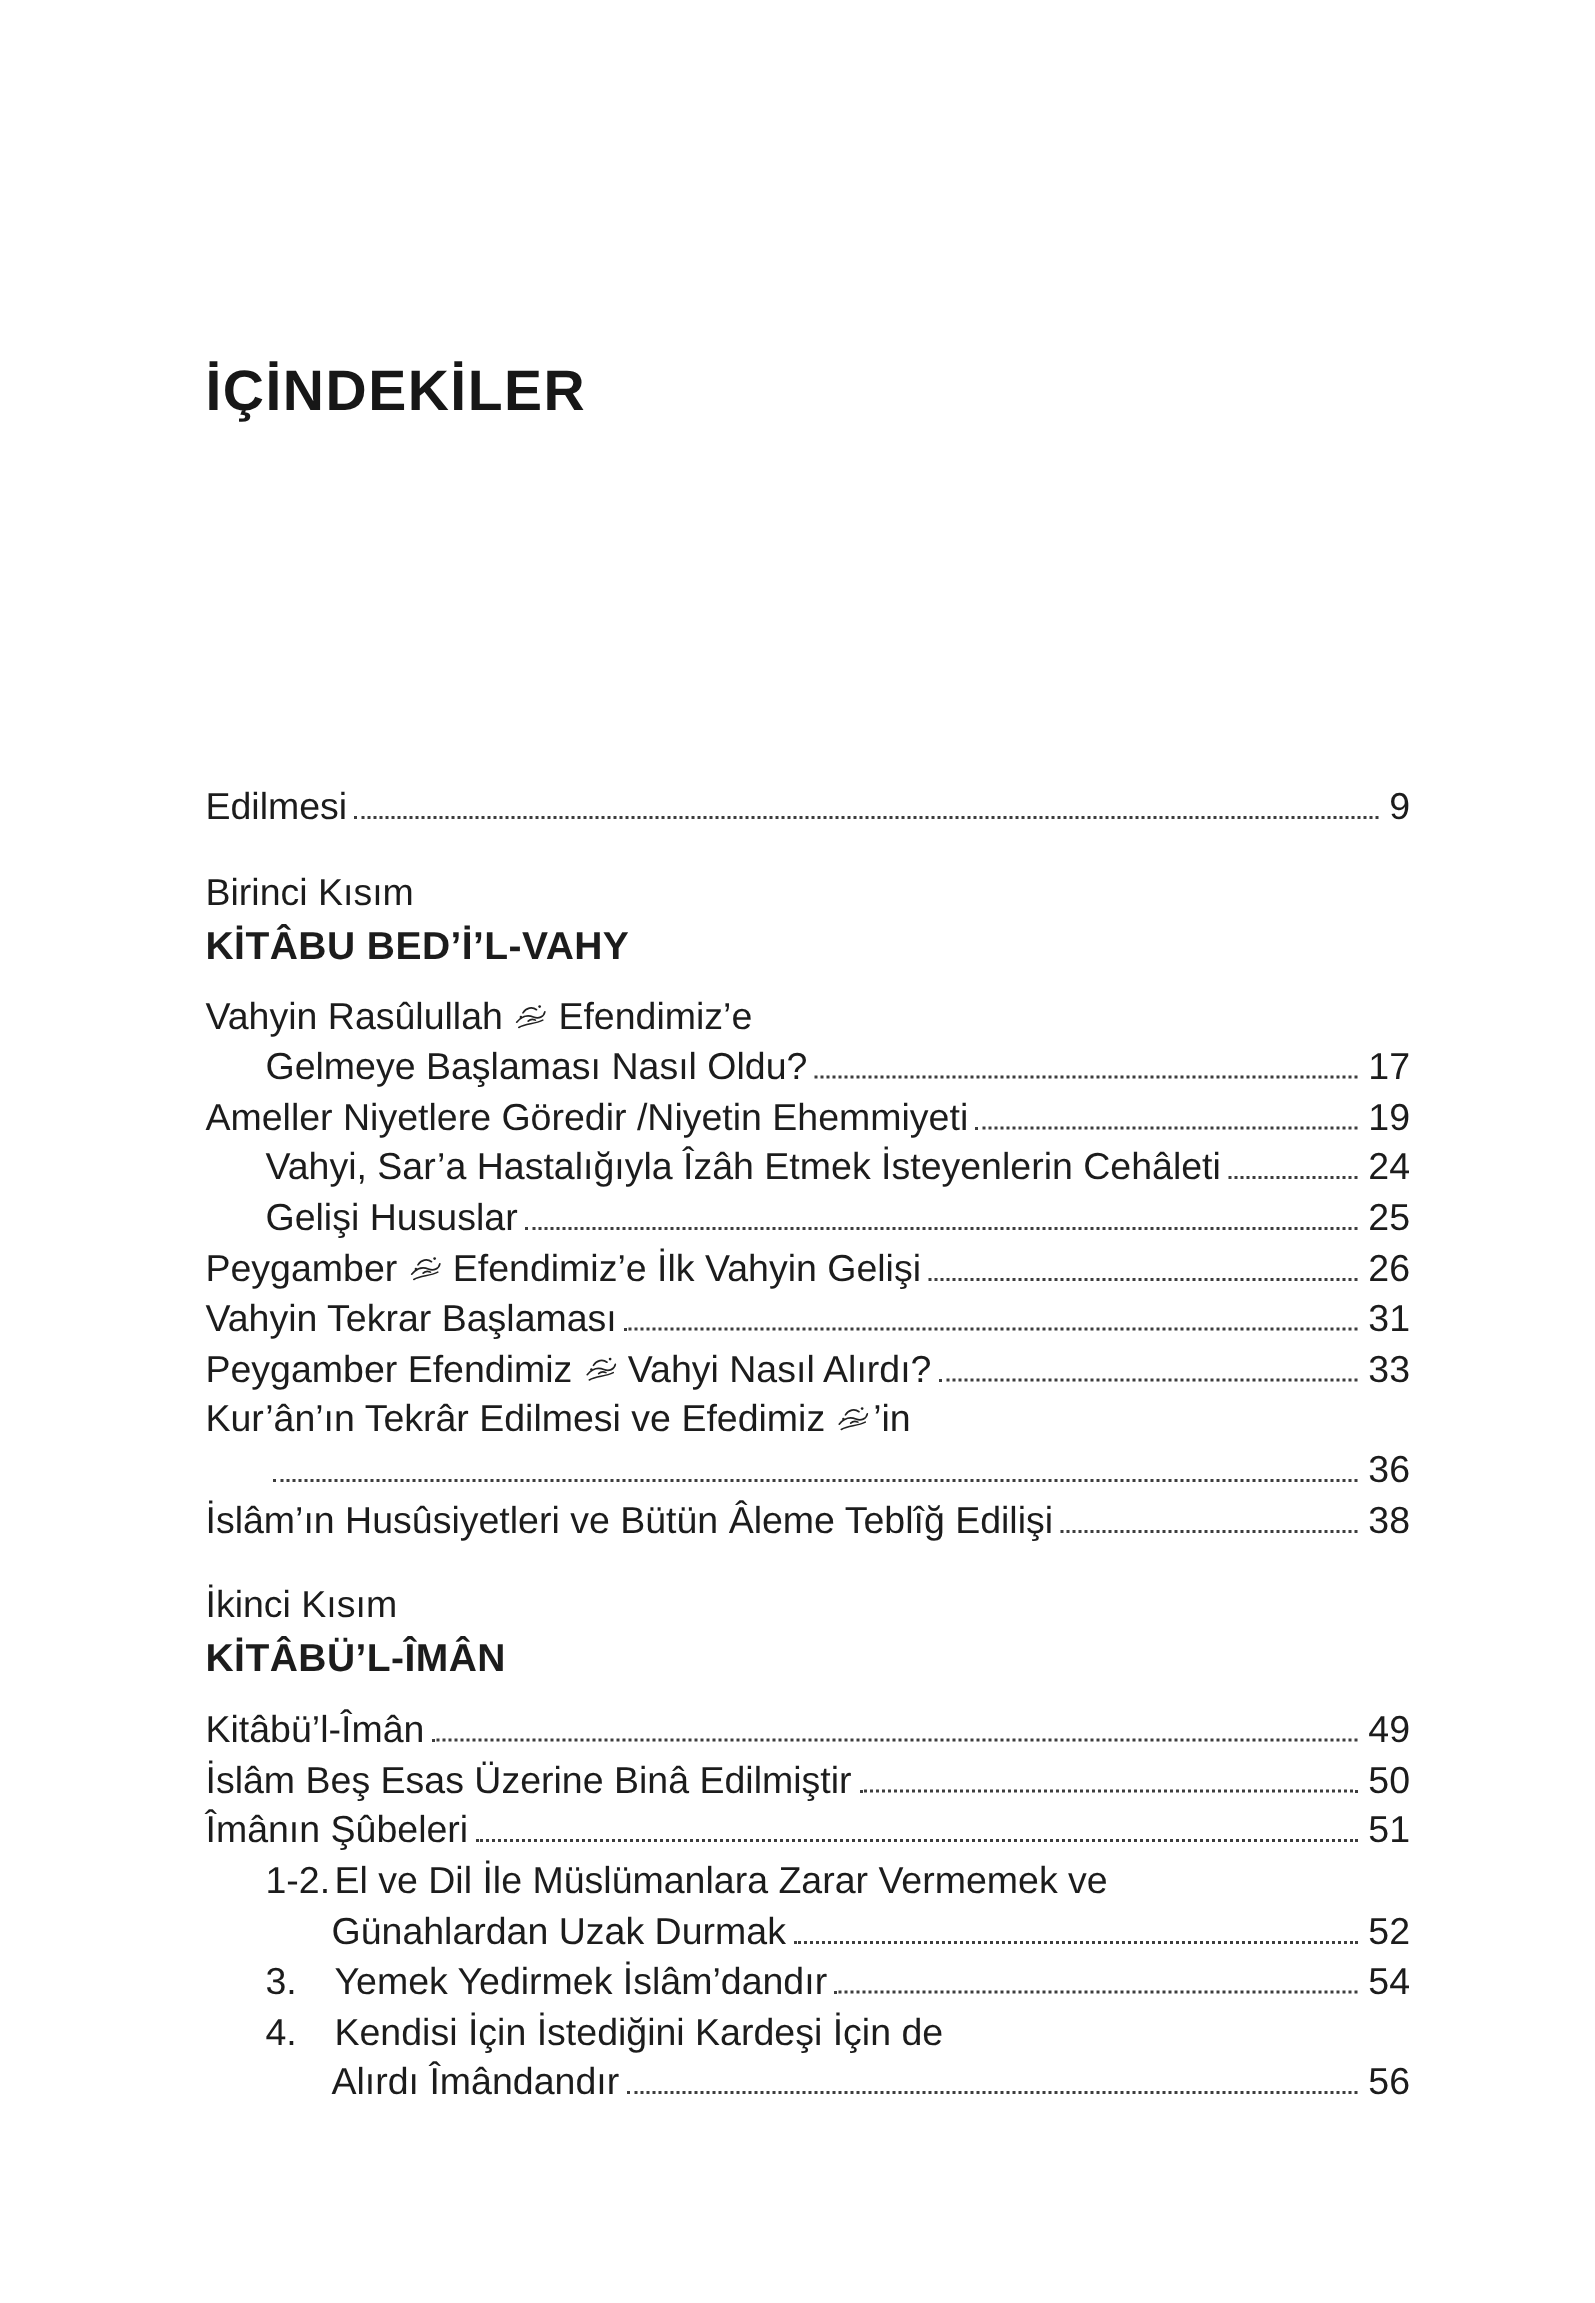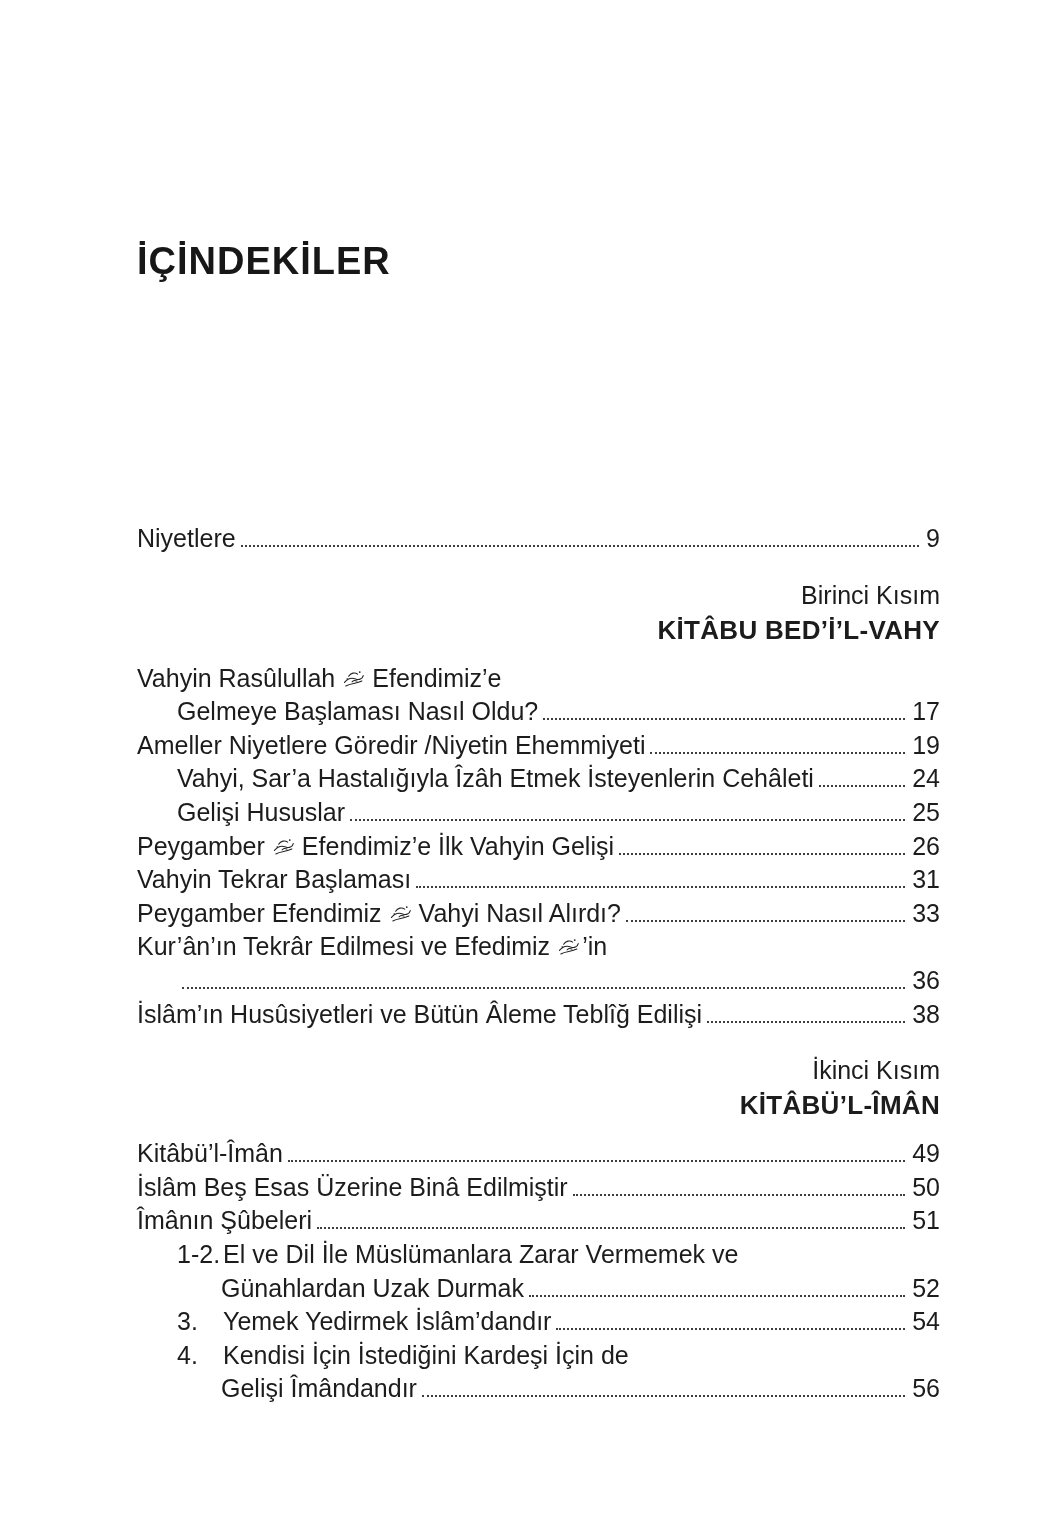--- a/index.html
+++ b/index.html
@@ -55,21 +55,21 @@
   .ind1 { margin-left: 40px; }
   .ind2 { margin-left: 84px; }
   .numrow { margin-left: 40px; }
   .num {
     flex: 0 0 auto;
     display: inline-block;
     width: 40px;
     margin-right: 6px;
   }
   .section {
-    text-align: right;
+    text-align: left;
     margin: 22px 0 14px 0;
   }
   .section .kicker {
     font-size: 25px;
     line-height: 35px;
   }
   .section .stitle {
     font-size: 26px;
     line-height: 35px;
     font-weight: bold;
@@ -88,21 +88,21 @@
 </head>
 <body>
 
 <div class="page">
 
   <h1 class="page-title">İÇİNDEKİLER</h1>
 
   <div class="toc">
 
     <div class="row">
-      <span class="t">Niyetlere</span>
+      <span class="t">Edilmesi</span>
       <span class="dots"></span>
       <span class="pg">9</span>
     </div>
 
     <div class="section">
       <div class="kicker">Birinci Kısım</div>
       <div class="stitle">KİTÂBU BED’İ’L-VAHY</div>
     </div>
 
     <div class="row">
@@ -251,19 +251,19 @@
       <span class="dots"></span>
       <span class="pg">54</span>
     </div>
 
     <div class="row numrow">
       <span class="num">4.</span>
       <span class="t">Kendisi İçin İstediğini Kardeşi İçin de</span>
     </div>
 
     <div class="row ind2">
-      <span class="t">Gelişi Îmândandır</span>
+      <span class="t">Alırdı Îmândandır</span>
       <span class="dots"></span>
       <span class="pg">56</span>
     </div>
 
   </div>
 </div>
 
 </body></html>

